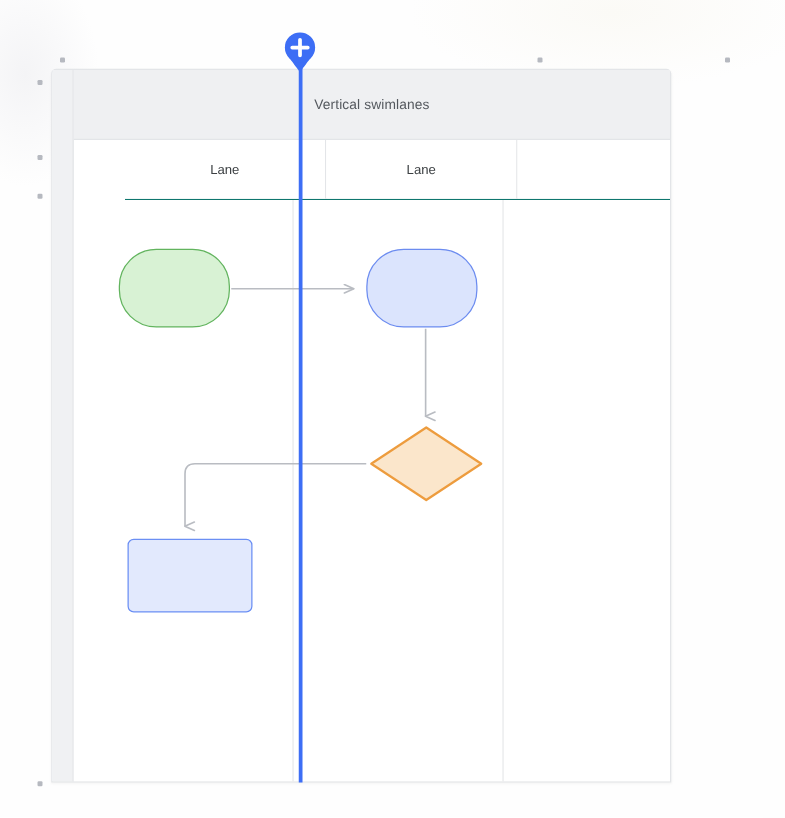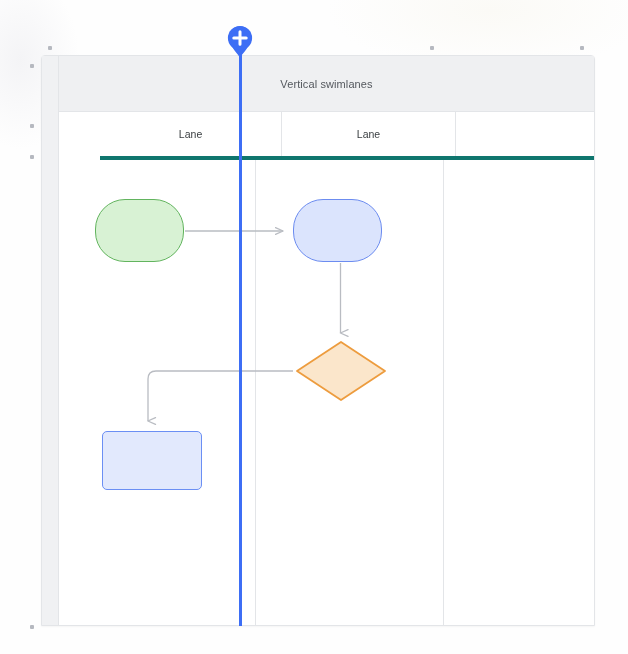--- a/index.html
+++ b/index.html
@@ -29,21 +29,21 @@
     width: 320px; height: 120px;
     background: radial-gradient(ellipse at center, #fbfaf6 0%, rgba(251,250,246,0) 72%);
     pointer-events: none;
   }
 
   
   .pool {
     position: absolute;
     left: 41px;
     top: 55px;
-    width: 554px;
+    width: 496px;
     height: 571px;
     box-sizing: border-box;
     background: #ffffff;
     border: 1px solid #e3e5e8;
     border-radius: 4px 4px 0 0;
     box-shadow: 0 1px 2px rgba(0,0,0,0.04);
   }
   
   .pool-header-strip {
     position: absolute;
@@ -74,21 +74,21 @@
     letter-spacing: 0.1px;
   }
   
   .lane-header-row {
     position: absolute;
     left: 17px;
     top: 56px;
     right: 0;
     height: 48px;
     display: flex;
-    border-bottom: 4px solid #0f766e;
+    border-bottom: 1px solid #0f766e;
     box-sizing: border-box;
     margin-left: 41px;
   }
   .lane-header {
     box-sizing: border-box;
     display: flex;
     align-items: center;
     justify-content: center;
     border-right: 1px solid #e3e5e8;
     background: #ffffff;

